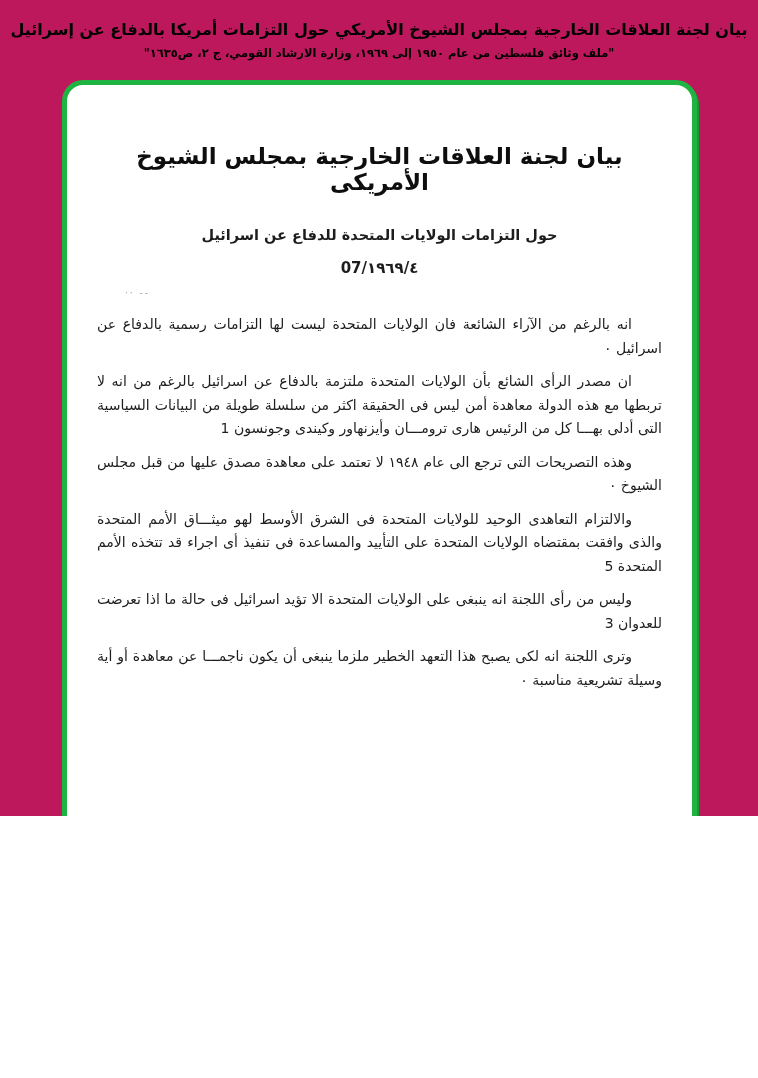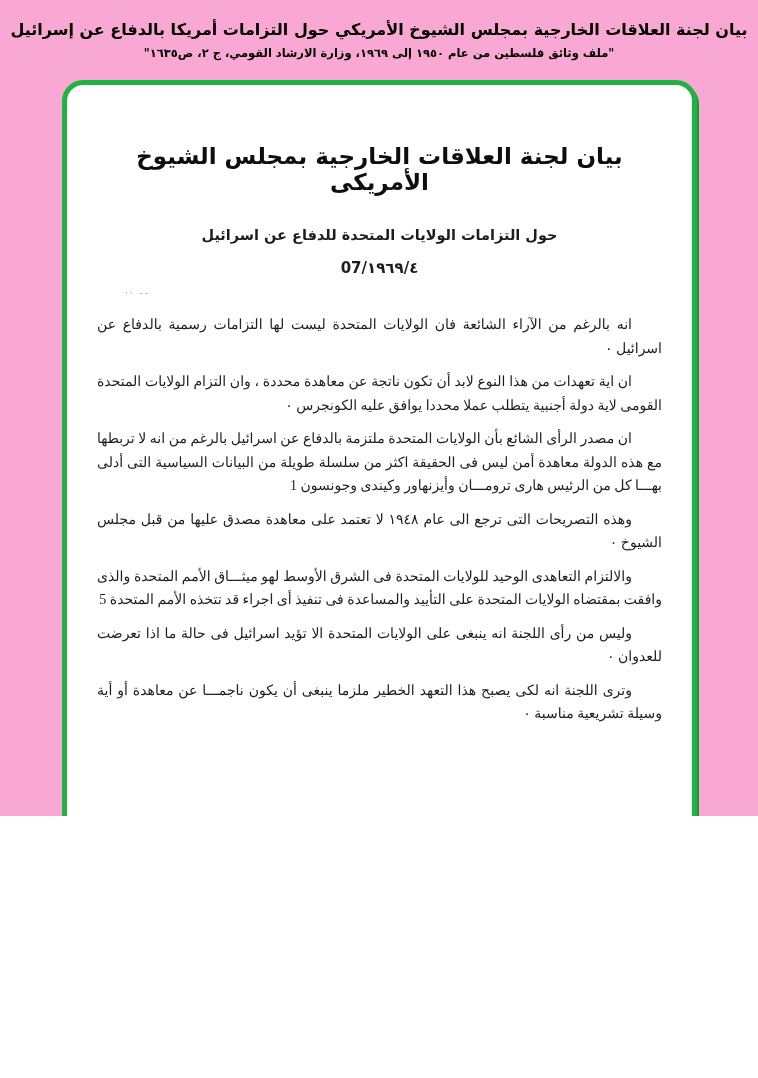--- a/index.html
+++ b/index.html
@@ -1,17 +1,17 @@
 <!DOCTYPE html>
 <html lang="ar"><head>
 <meta charset="utf-8">
 <style>
   html, body { margin:0; padding:0; background:#ffffff; }
   .page {
-    position:relative; width:758px; height:816px; background:#f9a8d4;
+    position:relative; width:758px; height:816px; background:#be185d;
     overflow:hidden; font-family:"DejaVu Sans", sans-serif;
   }
   
   .top-header { position:absolute; top:19px; left:0; width:100%; text-align:center; color:#000; }
   .header-line1 { font-size:16px; font-weight:700; line-height:1.4; }
   .header-line2 { font-size:11.5px; font-weight:700; margin-top:5px; }
 
   
   .frame {
     position:absolute; left:62px; top:80px; width:635px; height:918px;
@@ -20,21 +20,21 @@
   }
 
   .doc {
     position:relative; height:100%; box-sizing:border-box;
     padding:58px 30px 0; color:#1d1d1d;
   }
   .title    { text-align:center; font-size:23px; font-weight:700; color:#0e0e0e; }
   .subtitle { text-align:center; font-size:14.5px; font-weight:700; margin-top:32px; }
   .date     { text-align:center; font-size:15px;  font-weight:700; margin-top:16px; letter-spacing:.5px; }
 
-  .body-text { margin-top:36px; font-size:14px; line-height:23.5px; text-align:justify;font-family:Liberation Serif, serif; }
+  .body-text { margin-top:36px; font-size:14px; line-height:23.5px; text-align:justify; }
   .body-text p { margin:0 0 10px; text-indent:30px; }
 
   .footnote { position:absolute; right:30px; left:30px; top:808px; }
   .footnote-rule { width:187px; height:2px; background:#161616; margin-right:24px; }
   .footnote-text { margin-top:7px; text-align:right; padding-right:24px; font-size:13px; }
 
   
   .smudge-top { position:absolute; top:203px; left:58px; color:#9a9a9a; font-size:9px; letter-spacing:2px; }
   .smudge-bottom { position:absolute; left:52px; top:1007px; width:3px; height:9px; background:#2a2a2a; }
 </style>
@@ -50,25 +50,24 @@
 
   <div class="frame">
     <div class="doc" dir="rtl">
 
       <div class="title">بيان لجنة العلاقات الخارجية بمجلس الشيوخ الأمريكى</div>
       <div class="subtitle">حول التزامات الولايات المتحدة للدفاع عن اسرائيل</div>
       <div class="date">١٩٦٩/٤/07</div>
 
       <div class="body-text">
         <p>انه بالرغم من الآراء الشائعة فان الولايات المتحدة ليست لها التزامات رسمية بالدفاع عن اسرائيل ٠</p>
-        <p>ان اية تعهدات من هذا النوع لابد أن تكون ناتجة عن معاهدة محددة ، وان التزام الولايات المتحدة القومى لاية دولة أجنبية يتطلب عملا محددا يوافق عليه الكونجرس ٠</p>
         <p>ان مصدر الرأى الشائع بأن الولايات المتحدة ملتزمة بالدفاع عن اسرائيل بالرغم من انه لا تربطها مع هذه الدولة معاهدة أمن ليس فى الحقيقة اكثر من سلسلة طويلة من البيانات السياسية التى أدلى بهـــا كل من الرئيس هارى ترومـــان وأيزنهاور وكيندى وجونسون 1</p>
         <p>وهذه التصريحات التى ترجع الى عام ١٩٤٨ لا تعتمد على معاهدة مصدق عليها من قبل مجلس الشيوخ ٠</p>
         <p>والالتزام التعاهدى الوحيد للولايات المتحدة فى الشرق الأوسط لهو ميثـــاق الأمم المتحدة والذى وافقت بمقتضاه الولايات المتحدة على التأييد والمساعدة فى تنفيذ أى اجراء قد تتخذه الأمم المتحدة 5</p>
-        <p>وليس من رأى اللجنة انه ينبغى على الولايات المتحدة الا تؤيد اسرائيل فى حالة ما اذا تعرضت للعدوان ٠</p>
+        <p>وليس من رأى اللجنة انه ينبغى على الولايات المتحدة الا تؤيد اسرائيل فى حالة ما اذا تعرضت للعدوان 3</p>
         <p>وترى اللجنة انه لكى يصبح هذا التعهد الخطير ملزما ينبغى أن يكون ناجمـــا عن معاهدة أو أية وسيلة تشريعية مناسبة ٠</p>
       </div>
 
       <div class="smudge-top">-- ··</div>
 
       <div class="footnote">
         <div class="footnote-rule"></div>
         <div class="footnote-text">(*) وكالات الانباء أ ٠ ب ، ى ٠ ب ١٩٦٩/٤/١٨</div>
       </div>
 

